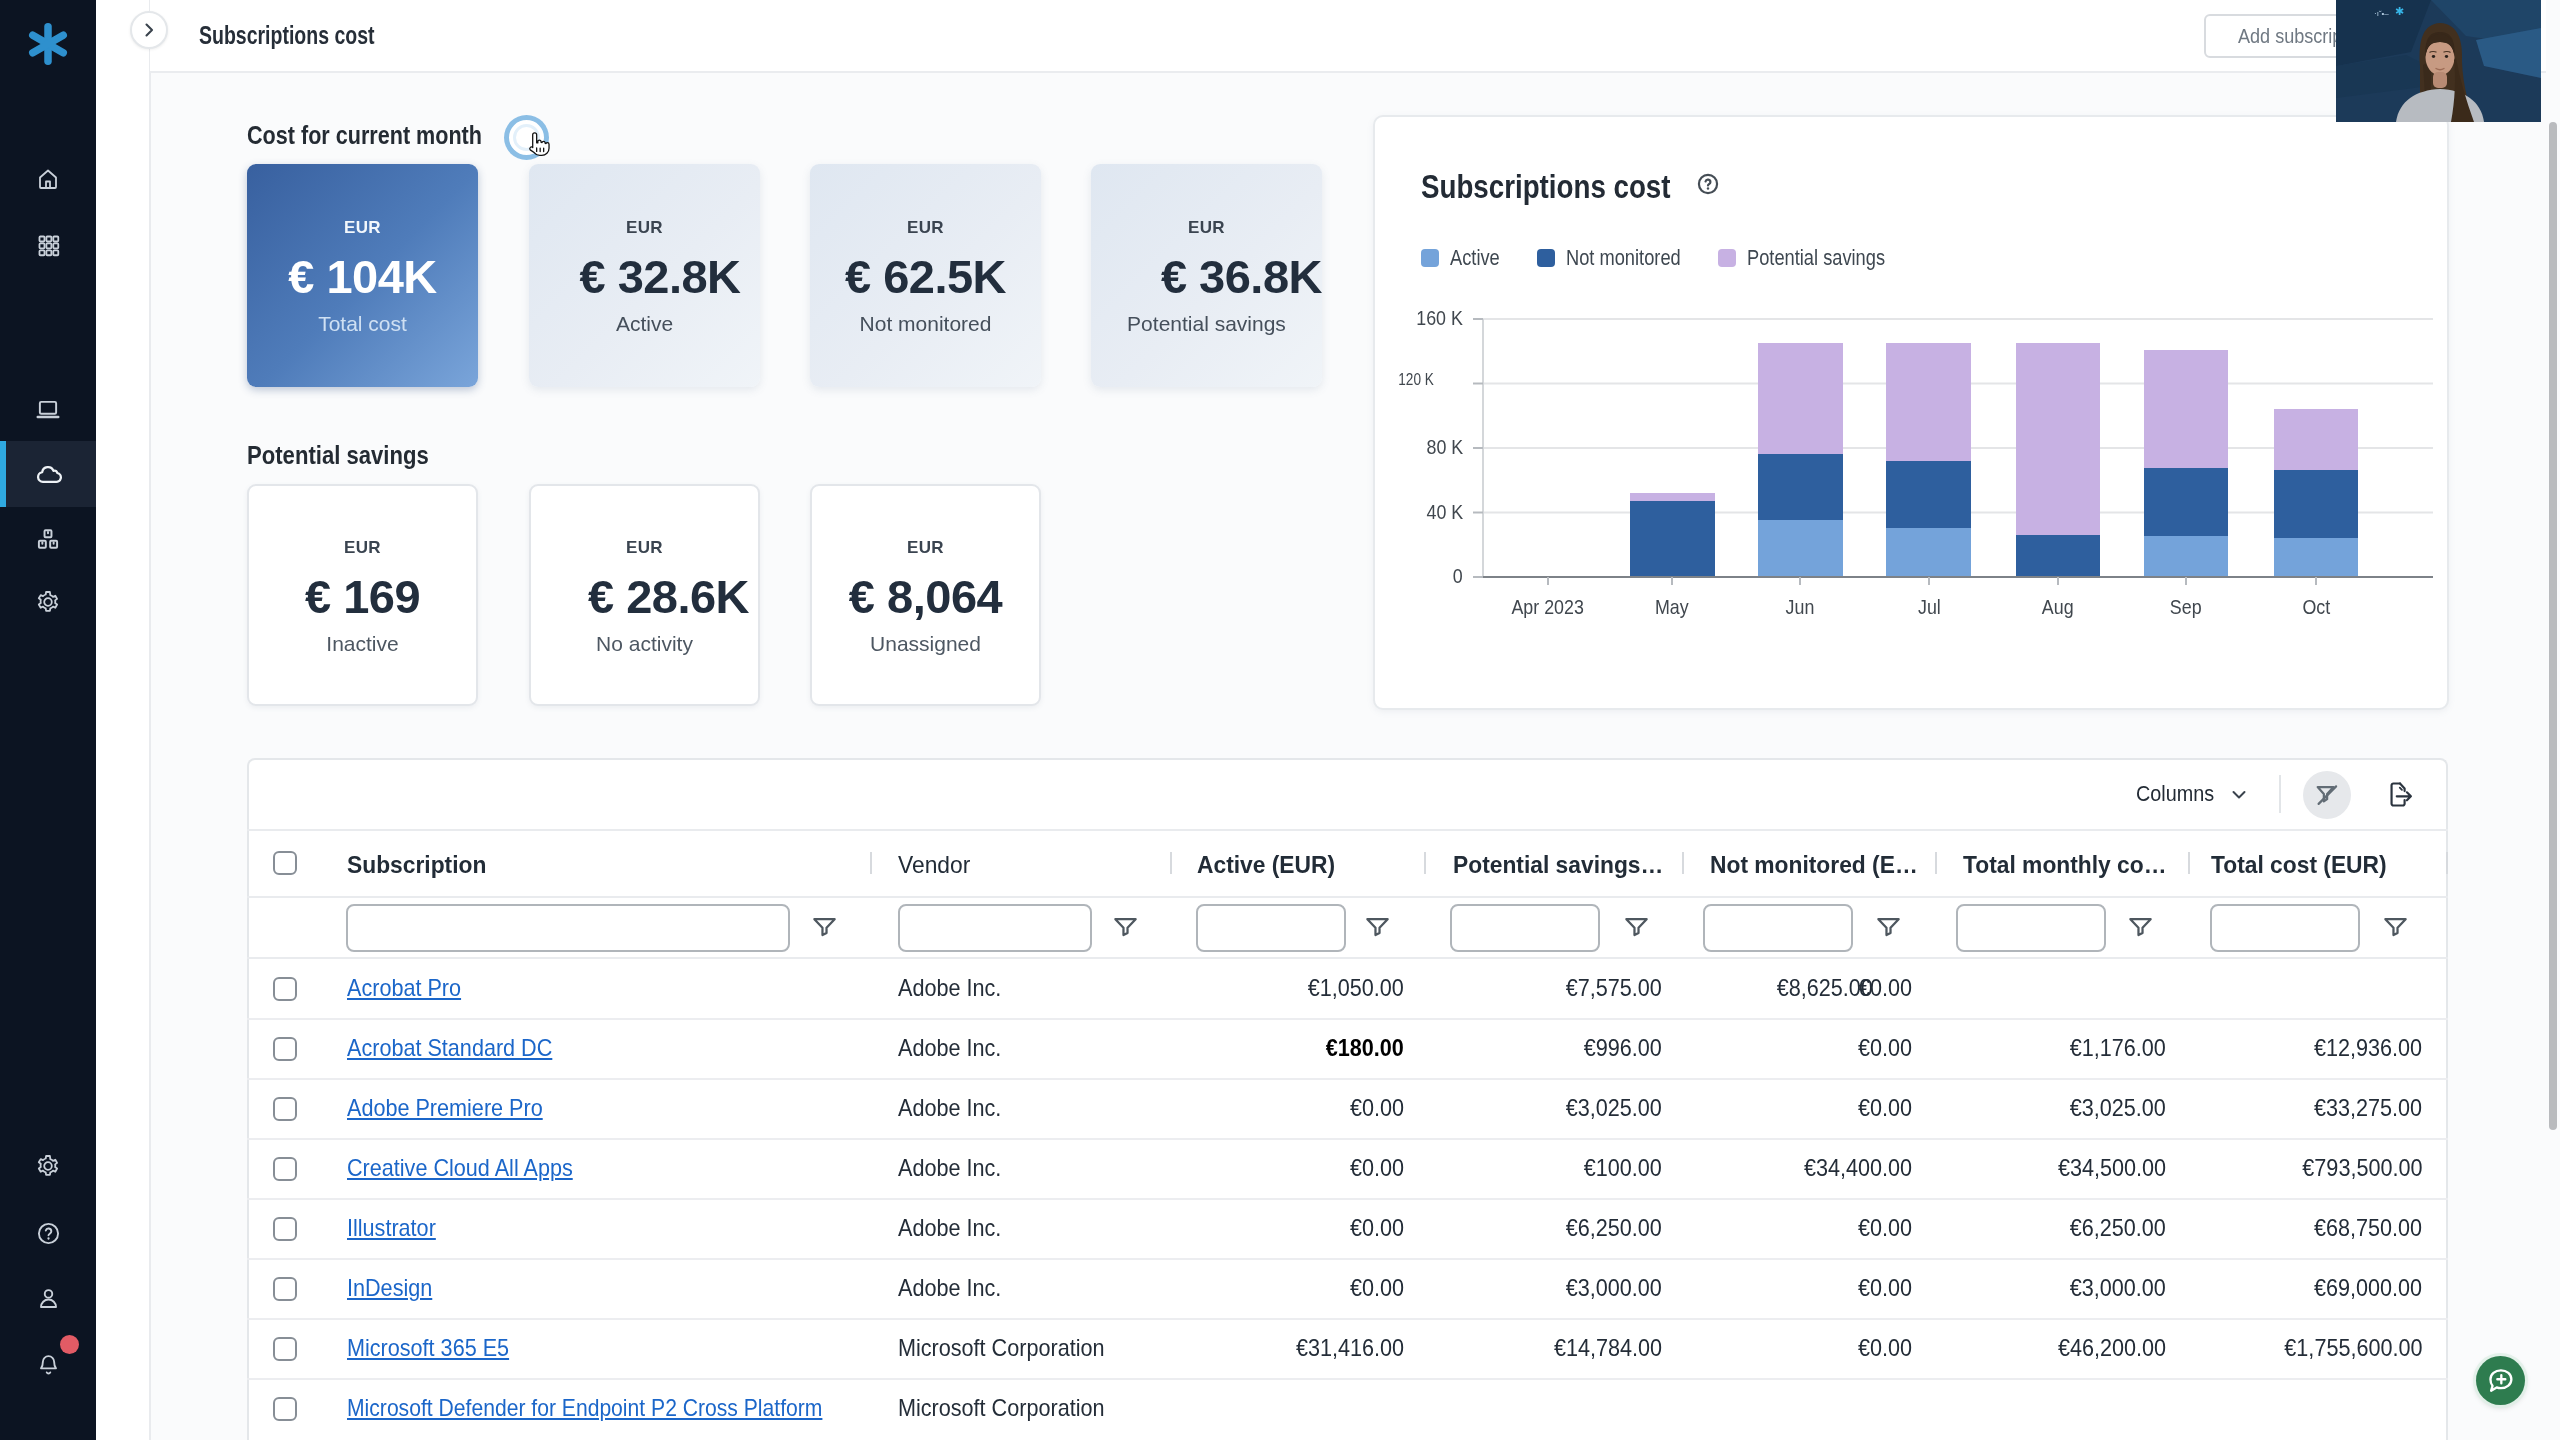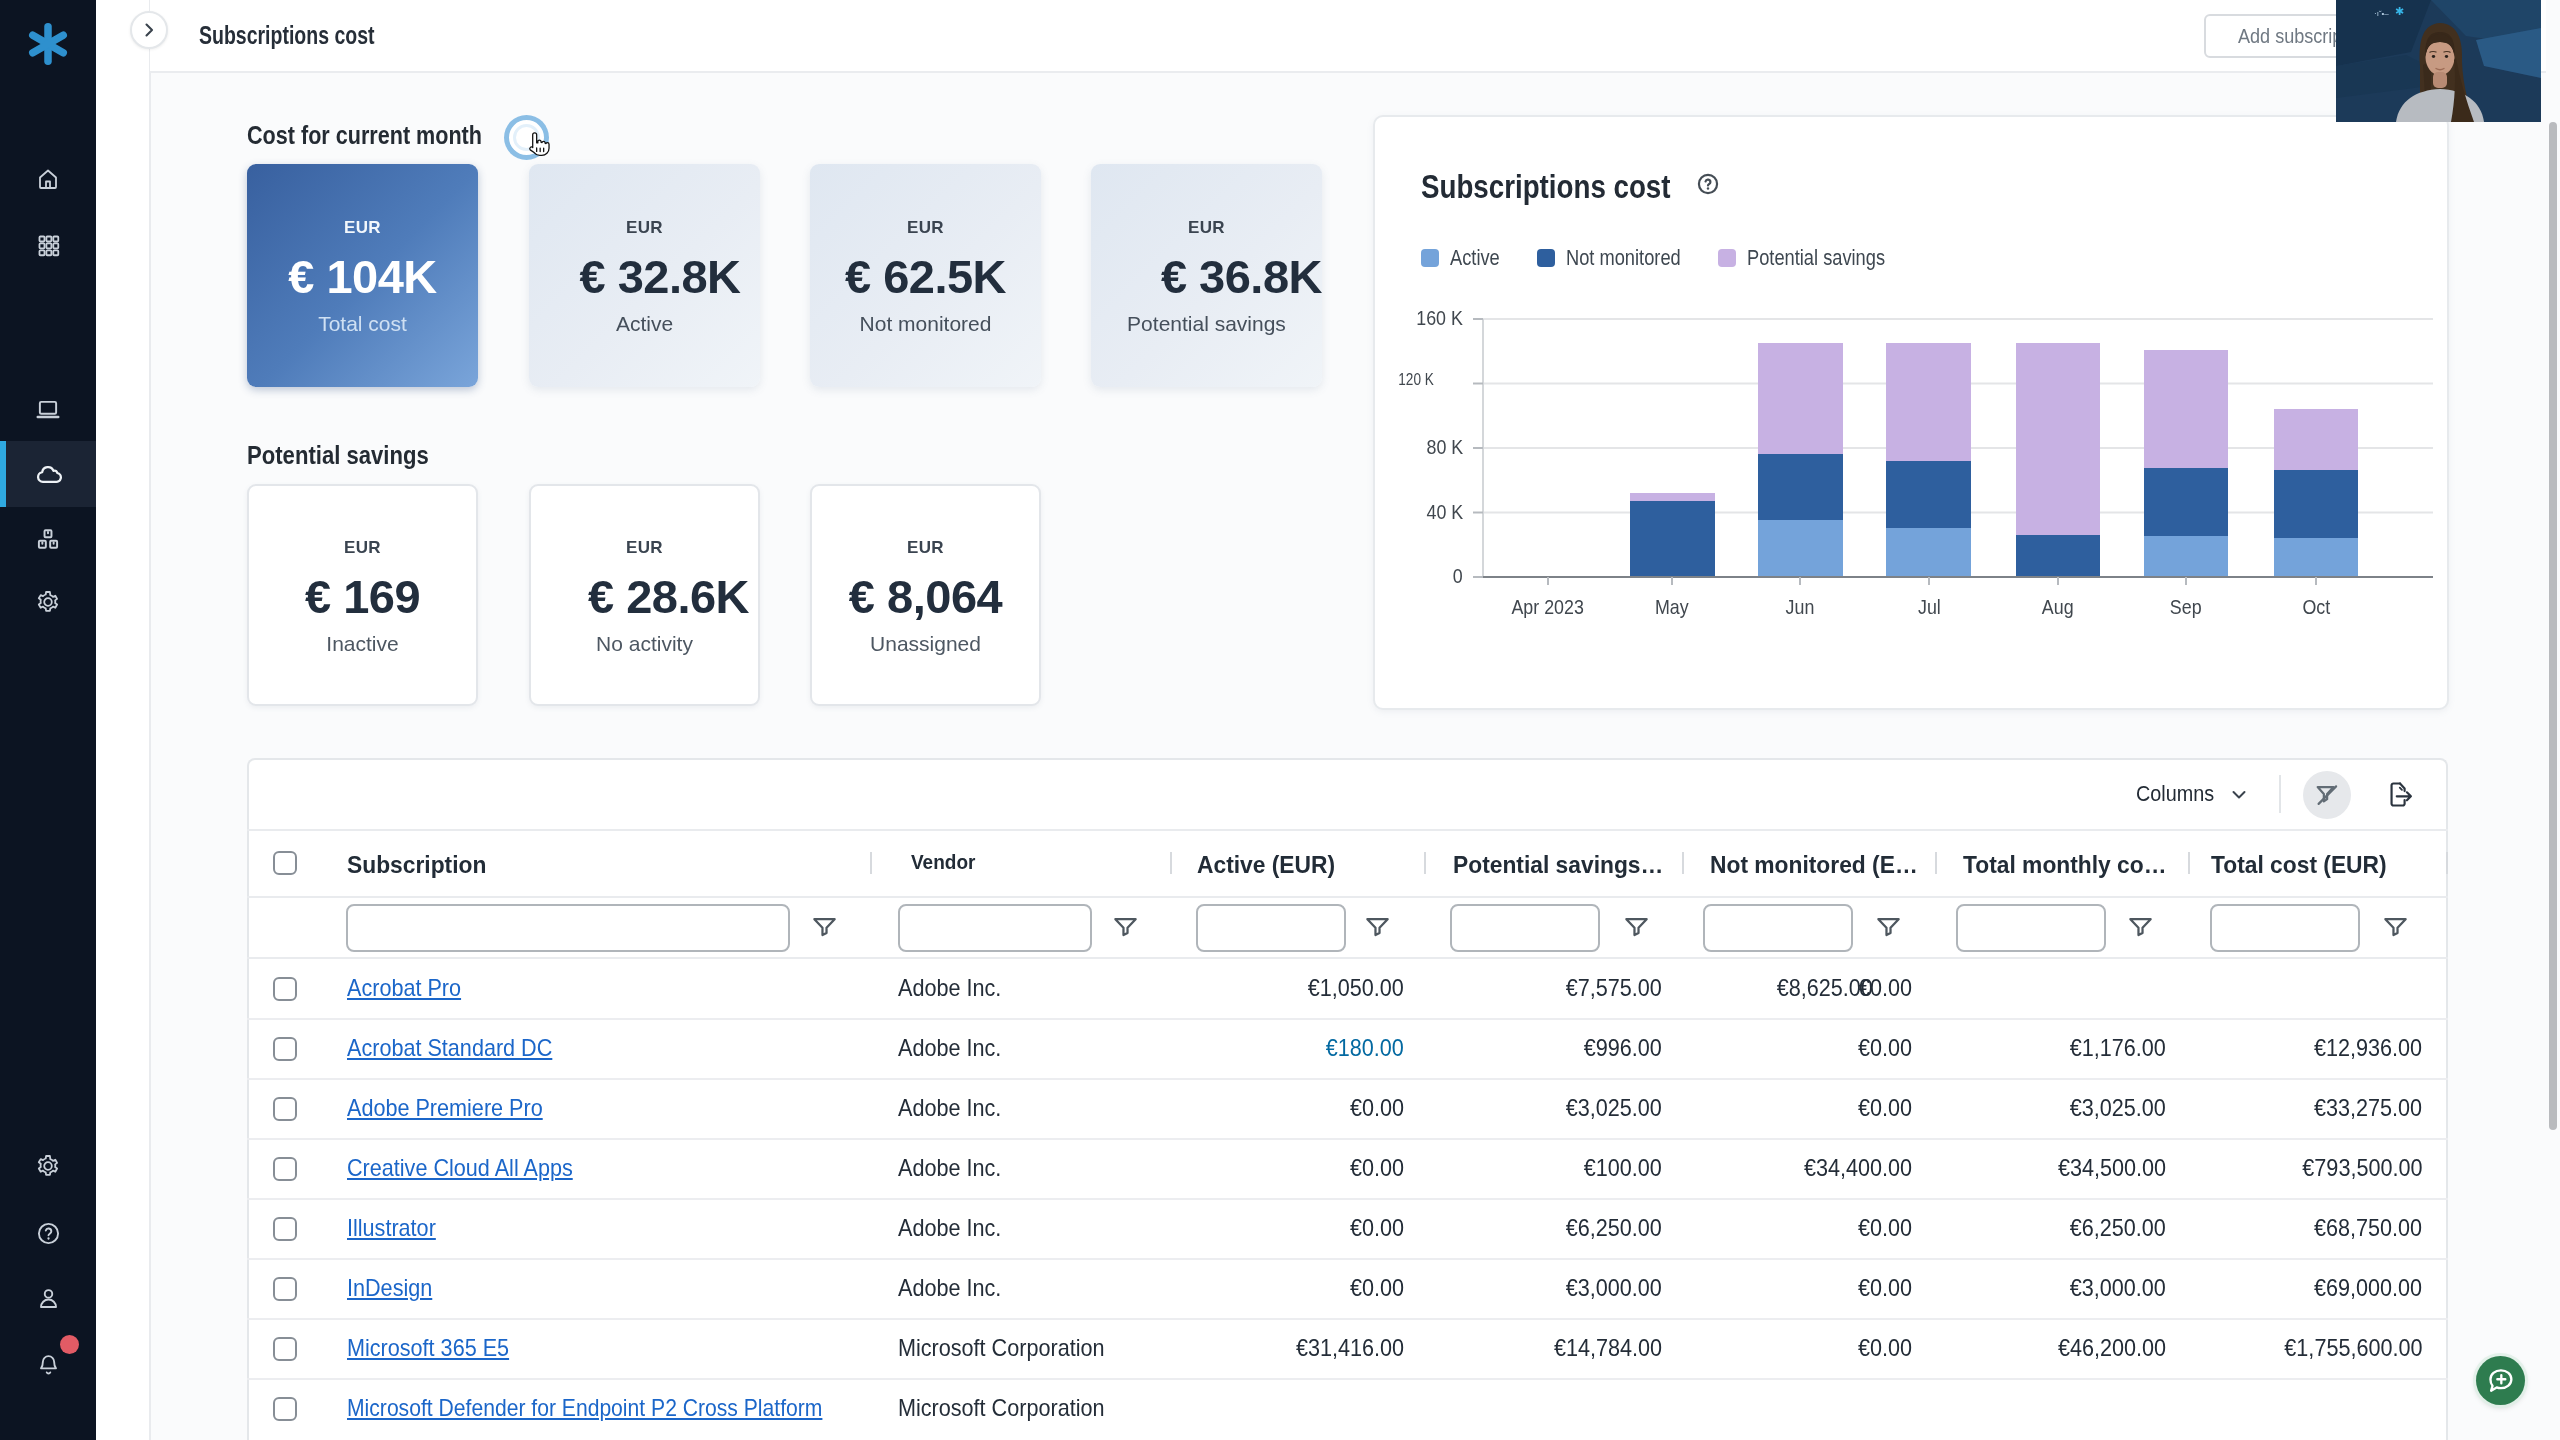--- a/index.html
+++ b/index.html
@@ -204,21 +204,21 @@
 <div class="abs" style="left:247px;top:829px;width:2201px;height:2px;background:#e9ebee;"></div>
 <div class="abs" style="left:870px;top:852px;width:2px;height:22px;background:#d7dade;"></div>
 <div class="abs" style="left:1170px;top:852px;width:2px;height:22px;background:#d7dade;"></div>
 <div class="abs" style="left:1424px;top:852px;width:2px;height:22px;background:#d7dade;"></div>
 <div class="abs" style="left:1682px;top:852px;width:2px;height:22px;background:#d7dade;"></div>
 <div class="abs" style="left:1935px;top:852px;width:2px;height:22px;background:#d7dade;"></div>
 <div class="abs" style="left:2188px;top:852px;width:2px;height:22px;background:#d7dade;"></div>
 <div class="abs" style="left:2446px;top:852px;width:2px;height:22px;background:#d7dade;"></div>
 <div class="abs" style="left:273px;top:851px;width:24px;height:24px;border:2px solid #878e96;border-radius:6px;background:#fff;"></div>
 <div class="abs" style="left:347px;top:851px;font-size:24px;font-weight:bold;color:#222c37;white-space:nowrap;"><span class="cx" style="transform:scaleX(0.95);">Subscription</span></div>
-<div class="abs" style="left:898px;top:851px;font-size:20px;font-weight:bold;color:#222c37;white-space:nowrap;margin-left:13px;"><span class="cx" style="transform:scaleX(0.95);">Vendor</span></div>
+<div class="abs" style="left:898px;top:851px;font-size:24px;font-weight:normal;color:#222c37;white-space:nowrap;"><span class="cx" style="transform:scaleX(0.95);">Vendor</span></div>
 <div class="abs" style="left:1197px;top:851px;font-size:24px;font-weight:bold;color:#222c37;white-space:nowrap;"><span class="cx" style="transform:scaleX(0.95);">Active (EUR)</span></div>
 <div class="abs" style="left:1453px;top:851px;font-size:24px;font-weight:bold;color:#222c37;white-space:nowrap;"><span class="cx" style="transform:scaleX(0.95);">Potential savings…</span></div>
 <div class="abs" style="left:1710px;top:851px;font-size:24px;font-weight:bold;color:#222c37;white-space:nowrap;"><span class="cx" style="transform:scaleX(0.95);">Not monitored (E…</span></div>
 <div class="abs" style="left:1963px;top:851px;font-size:24px;font-weight:bold;color:#222c37;white-space:nowrap;"><span class="cx" style="transform:scaleX(0.95);">Total monthly co…</span></div>
 <div class="abs" style="left:2211px;top:851px;font-size:24px;font-weight:bold;color:#222c37;white-space:nowrap;"><span class="cx" style="transform:scaleX(0.95);">Total cost (EUR)</span></div>
 <div class="abs" style="left:247px;top:896px;width:2201px;height:2px;background:#e9ebee;"></div>
 <div class="abs" style="left:346px;top:904px;width:444px;height:48px;border:2px solid #b0b5ba;border-radius:8px;background:#fff;"></div>
 <div class="abs" style="left:898px;top:904px;width:194px;height:48px;border:2px solid #b0b5ba;border-radius:8px;background:#fff;"></div>
 <div class="abs" style="left:1196px;top:904px;width:150px;height:48px;border:2px solid #b0b5ba;border-radius:8px;background:#fff;"></div>
 <div class="abs" style="left:1450px;top:904px;width:150px;height:48px;border:2px solid #b0b5ba;border-radius:8px;background:#fff;"></div>
@@ -251,21 +251,21 @@
 <div class="abs" style="left:347px;top:974px;font-size:24px;color:#1b66c9;white-space:nowrap;"><span class="cx" style="transform:scaleX(0.9);text-decoration:underline;">Acrobat Pro</span></div>
 <div class="abs" style="left:898px;top:974px;font-size:24px;color:#242d38;white-space:nowrap;"><span class="cx" style="transform:scaleX(0.9);">Adobe Inc.</span></div>
 <div class="abs" style="left:1004px;top:974px;width:400px;text-align:right;font-size:24px;color:#242d38;"><span class="cxr" style="transform:scaleX(0.9);">€1,050.00</span></div>
 <div class="abs" style="left:1262px;top:974px;width:400px;text-align:right;font-size:24px;color:#242d38;"><span class="cxr" style="transform:scaleX(0.9);">€7,575.00</span></div>
 <div class="abs" style="left:1512px;top:974px;width:400px;text-align:right;font-size:24px;color:#242d38;"><span class="cxr" style="transform:scaleX(0.9);">€0.00</span></div>
 <div class="abs" style="left:1766px;top:974px;width:400px;text-align:left;font-size:24px;color:#242d38;"><span class="cxr" style="transform:scaleX(0.9);">€8,625.00</span></div>
 <div class="abs" style="left:247px;top:1018px;width:2201px;height:2px;background:#ecedf0;"></div>
 <div class="abs" style="left:273px;top:1037px;width:24px;height:24px;border:2px solid #878e96;border-radius:6px;background:#fff;"></div>
 <div class="abs" style="left:347px;top:1034px;font-size:24px;color:#1b66c9;white-space:nowrap;"><span class="cx" style="transform:scaleX(0.9);text-decoration:underline;">Acrobat Standard DC</span></div>
 <div class="abs" style="left:898px;top:1034px;font-size:24px;color:#242d38;white-space:nowrap;"><span class="cx" style="transform:scaleX(0.9);">Adobe Inc.</span></div>
-<div class="abs" style="left:1004px;top:1034px;width:400px;text-align:right;font-size:24px;color:#0369a1;"><span class="cxr" style="transform:scaleX(0.9);">€180.00</span></div>
+<div class="abs" style="left:1004px;top:1034px;width:400px;text-align:right;font-size:24px;color:#000000;font-weight:bold;"><span class="cxr" style="transform:scaleX(0.9);">€180.00</span></div>
 <div class="abs" style="left:1262px;top:1034px;width:400px;text-align:right;font-size:24px;color:#242d38;"><span class="cxr" style="transform:scaleX(0.9);">€996.00</span></div>
 <div class="abs" style="left:1512px;top:1034px;width:400px;text-align:right;font-size:24px;color:#242d38;"><span class="cxr" style="transform:scaleX(0.9);">€0.00</span></div>
 <div class="abs" style="left:1766px;top:1034px;width:400px;text-align:right;font-size:24px;color:#242d38;"><span class="cxr" style="transform:scaleX(0.9);">€1,176.00</span></div>
 <div class="abs" style="left:2022px;top:1034px;width:400px;text-align:right;font-size:24px;color:#242d38;"><span class="cxr" style="transform:scaleX(0.9);">€12,936.00</span></div>
 <div class="abs" style="left:247px;top:1078px;width:2201px;height:2px;background:#ecedf0;"></div>
 <div class="abs" style="left:273px;top:1097px;width:24px;height:24px;border:2px solid #878e96;border-radius:6px;background:#fff;"></div>
 <div class="abs" style="left:347px;top:1094px;font-size:24px;color:#1b66c9;white-space:nowrap;"><span class="cx" style="transform:scaleX(0.9);text-decoration:underline;">Adobe Premiere Pro</span></div>
 <div class="abs" style="left:898px;top:1094px;font-size:24px;color:#242d38;white-space:nowrap;"><span class="cx" style="transform:scaleX(0.9);">Adobe Inc.</span></div>
 <div class="abs" style="left:1004px;top:1094px;width:400px;text-align:right;font-size:24px;color:#242d38;"><span class="cxr" style="transform:scaleX(0.9);">€0.00</span></div>
 <div class="abs" style="left:1262px;top:1094px;width:400px;text-align:right;font-size:24px;color:#242d38;"><span class="cxr" style="transform:scaleX(0.9);">€3,025.00</span></div>

